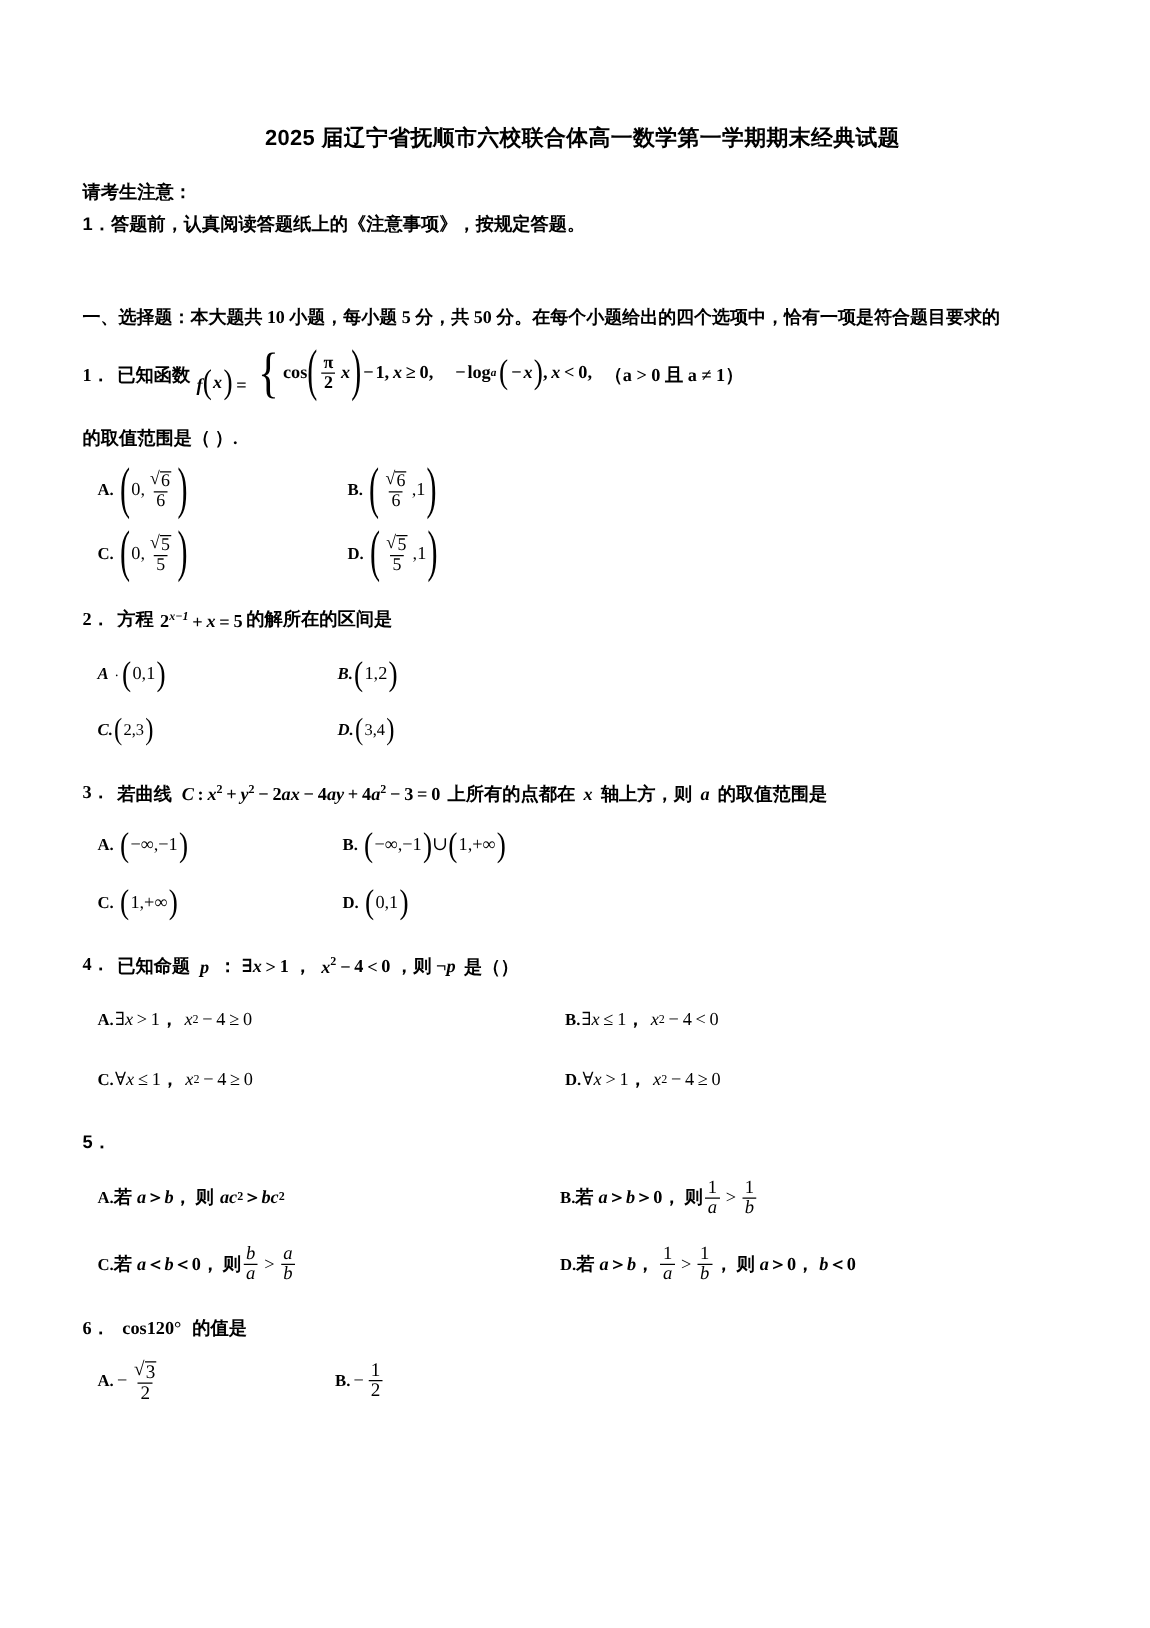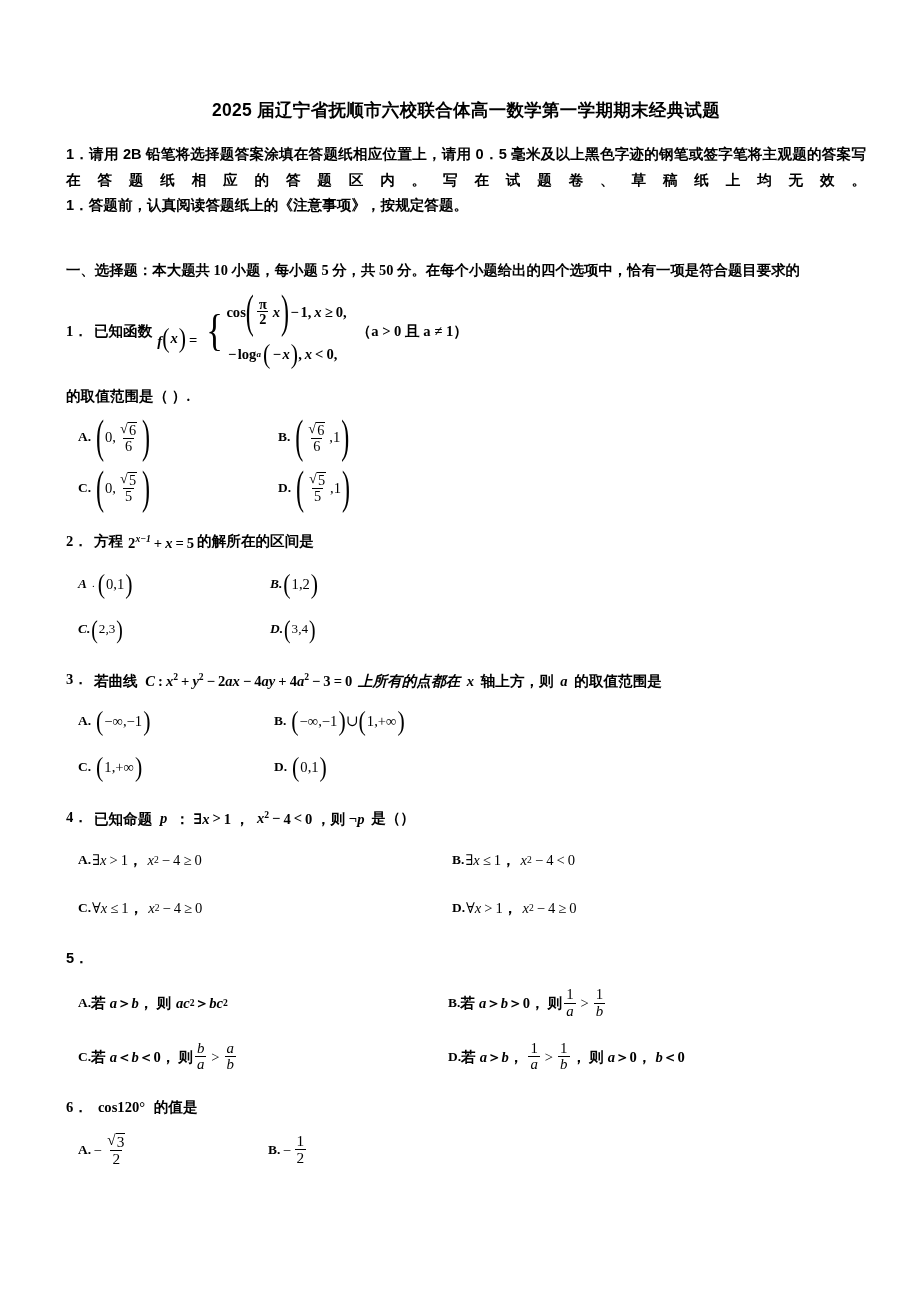--- a/index.html
+++ b/index.html
@@ -49,21 +49,21 @@
     font-size: 14.6px;
     line-height: 25.5px;
     font-family: "Liberation Sans", "DejaVu Sans", sans-serif;
     font-weight: bold;
   }
   .notice-line { white-space: normal; }
   .notice-line.l2 { text-align: justify; text-align-last: justify; }
 
   
   .section-head {
-    margin-top: 40px;
+    margin-top: 50px;
     font-size: 14.4px;
     line-height: 22px;
     font-family: "Liberation Serif", "DejaVu Serif", serif;
     font-weight: bold;
     white-space: nowrap;
   }
 
   
   .q {
     position: relative;
@@ -157,21 +157,21 @@
   .brace {
     font-size: 3.05em;
     line-height: 0.78;
     font-weight: 200;
     transform: scaleX(0.78);
     display: inline-block;
     font-family: "Liberation Serif","DejaVu Serif",serif;
   }
   .piece-rows {
     display: inline-flex;
-    flex-direction: column;
+    flex-direction: row;
     justify-content: center;
     gap: 16px;
     padding-left: 1px;
   }
   .piece-row { display: flex; align-items: center; white-space: nowrap; }
 
   
   .bim { font-style: italic; font-weight: bold; }
   .bn  { font-weight: bold; }
   .cn { font-family: "Liberation Sans","DejaVu Sans",sans-serif; font-weight: bold; }
@@ -179,21 +179,21 @@
 </style>
 </head>
 <body>
 
 <div class="page">
   <div class="content">
 
     <div class="doc-title">2025 届辽宁省抚顺市六校联合体高一数学第一学期期末经典试题</div>
 
     <div class="notice">
-      <div class="notice-line l2">1．请用 2B 铅笔将选择题答案涂填在答题纸相应位置上，请用 0．5 毫米及以上黑色字迹的钢笔或签字笔将主观题的答案写在答题纸相应的答题区内。写在试题卷、草稿纸上均无效。</div>
+      <div class="notice-line">请考生注意：</div>
       <div class="notice-line">1．答题前，认真阅读答题纸上的《注意事项》，按规定答题。</div>
     </div>
 
     <div class="section-head">一、选择题：本大题共 10 小题，每小题 5 分，共 50 分。在每个小题给出的四个选项中，恰有一项是符合题目要求的</div>
 
     <div class="q" style="margin-top:16px;">
       <div class="q-stem">
         <span class="q-num cnserif">1．</span>
         <span class="cnserif">已知函数</span>
         <span style="padding-left:5px;">
@@ -394,21 +394,21 @@
         </div>
       </div>
     </div>
 
     <div class="q" style="margin-top:26px;">
       <div class="q-stem">
         <span class="q-num cnserif">3．</span>
         <span>
           <span class="cnserif">若曲线</span>
           <span class="mi" style="padding-left:4px;">C</span><span class="mo">:</span><span class="mi">x</span><span class="sup up">2</span><span class="mo">+</span><span class="mi">y</span><span class="sup up">2</span><span class="mo">−</span><span class="mn">2</span><span class="mi">ax</span><span class="mo">−</span><span class="mn">4</span><span class="mi">ay</span><span class="mo">+</span><span class="mn">4</span><span class="mi">a</span><span class="sup up">2</span><span class="mo">−</span><span class="mn">3</span><span class="mo">=</span><span class="mn">0</span>
-          <span class="cnserif" style="padding-left:2px;font-style:italic;">上所有的点都在</span>
+          <span class="cnserif" style="padding-left:2px;">上所有的点都在</span>
           <span class="mi" style="padding:0 3px;">x</span>
           <span class="cnserif">轴上方，则</span>
           <span class="mi" style="padding:0 3px;">a</span>
           <span class="cnserif">的取值范围是</span>
         </span>
       </div>
 
       <div class="opts" style="margin-top:18px;row-gap:24px;grid-template-columns:196px auto;">
         <div class="opt">
           <span class="opt-letter">A.</span>

